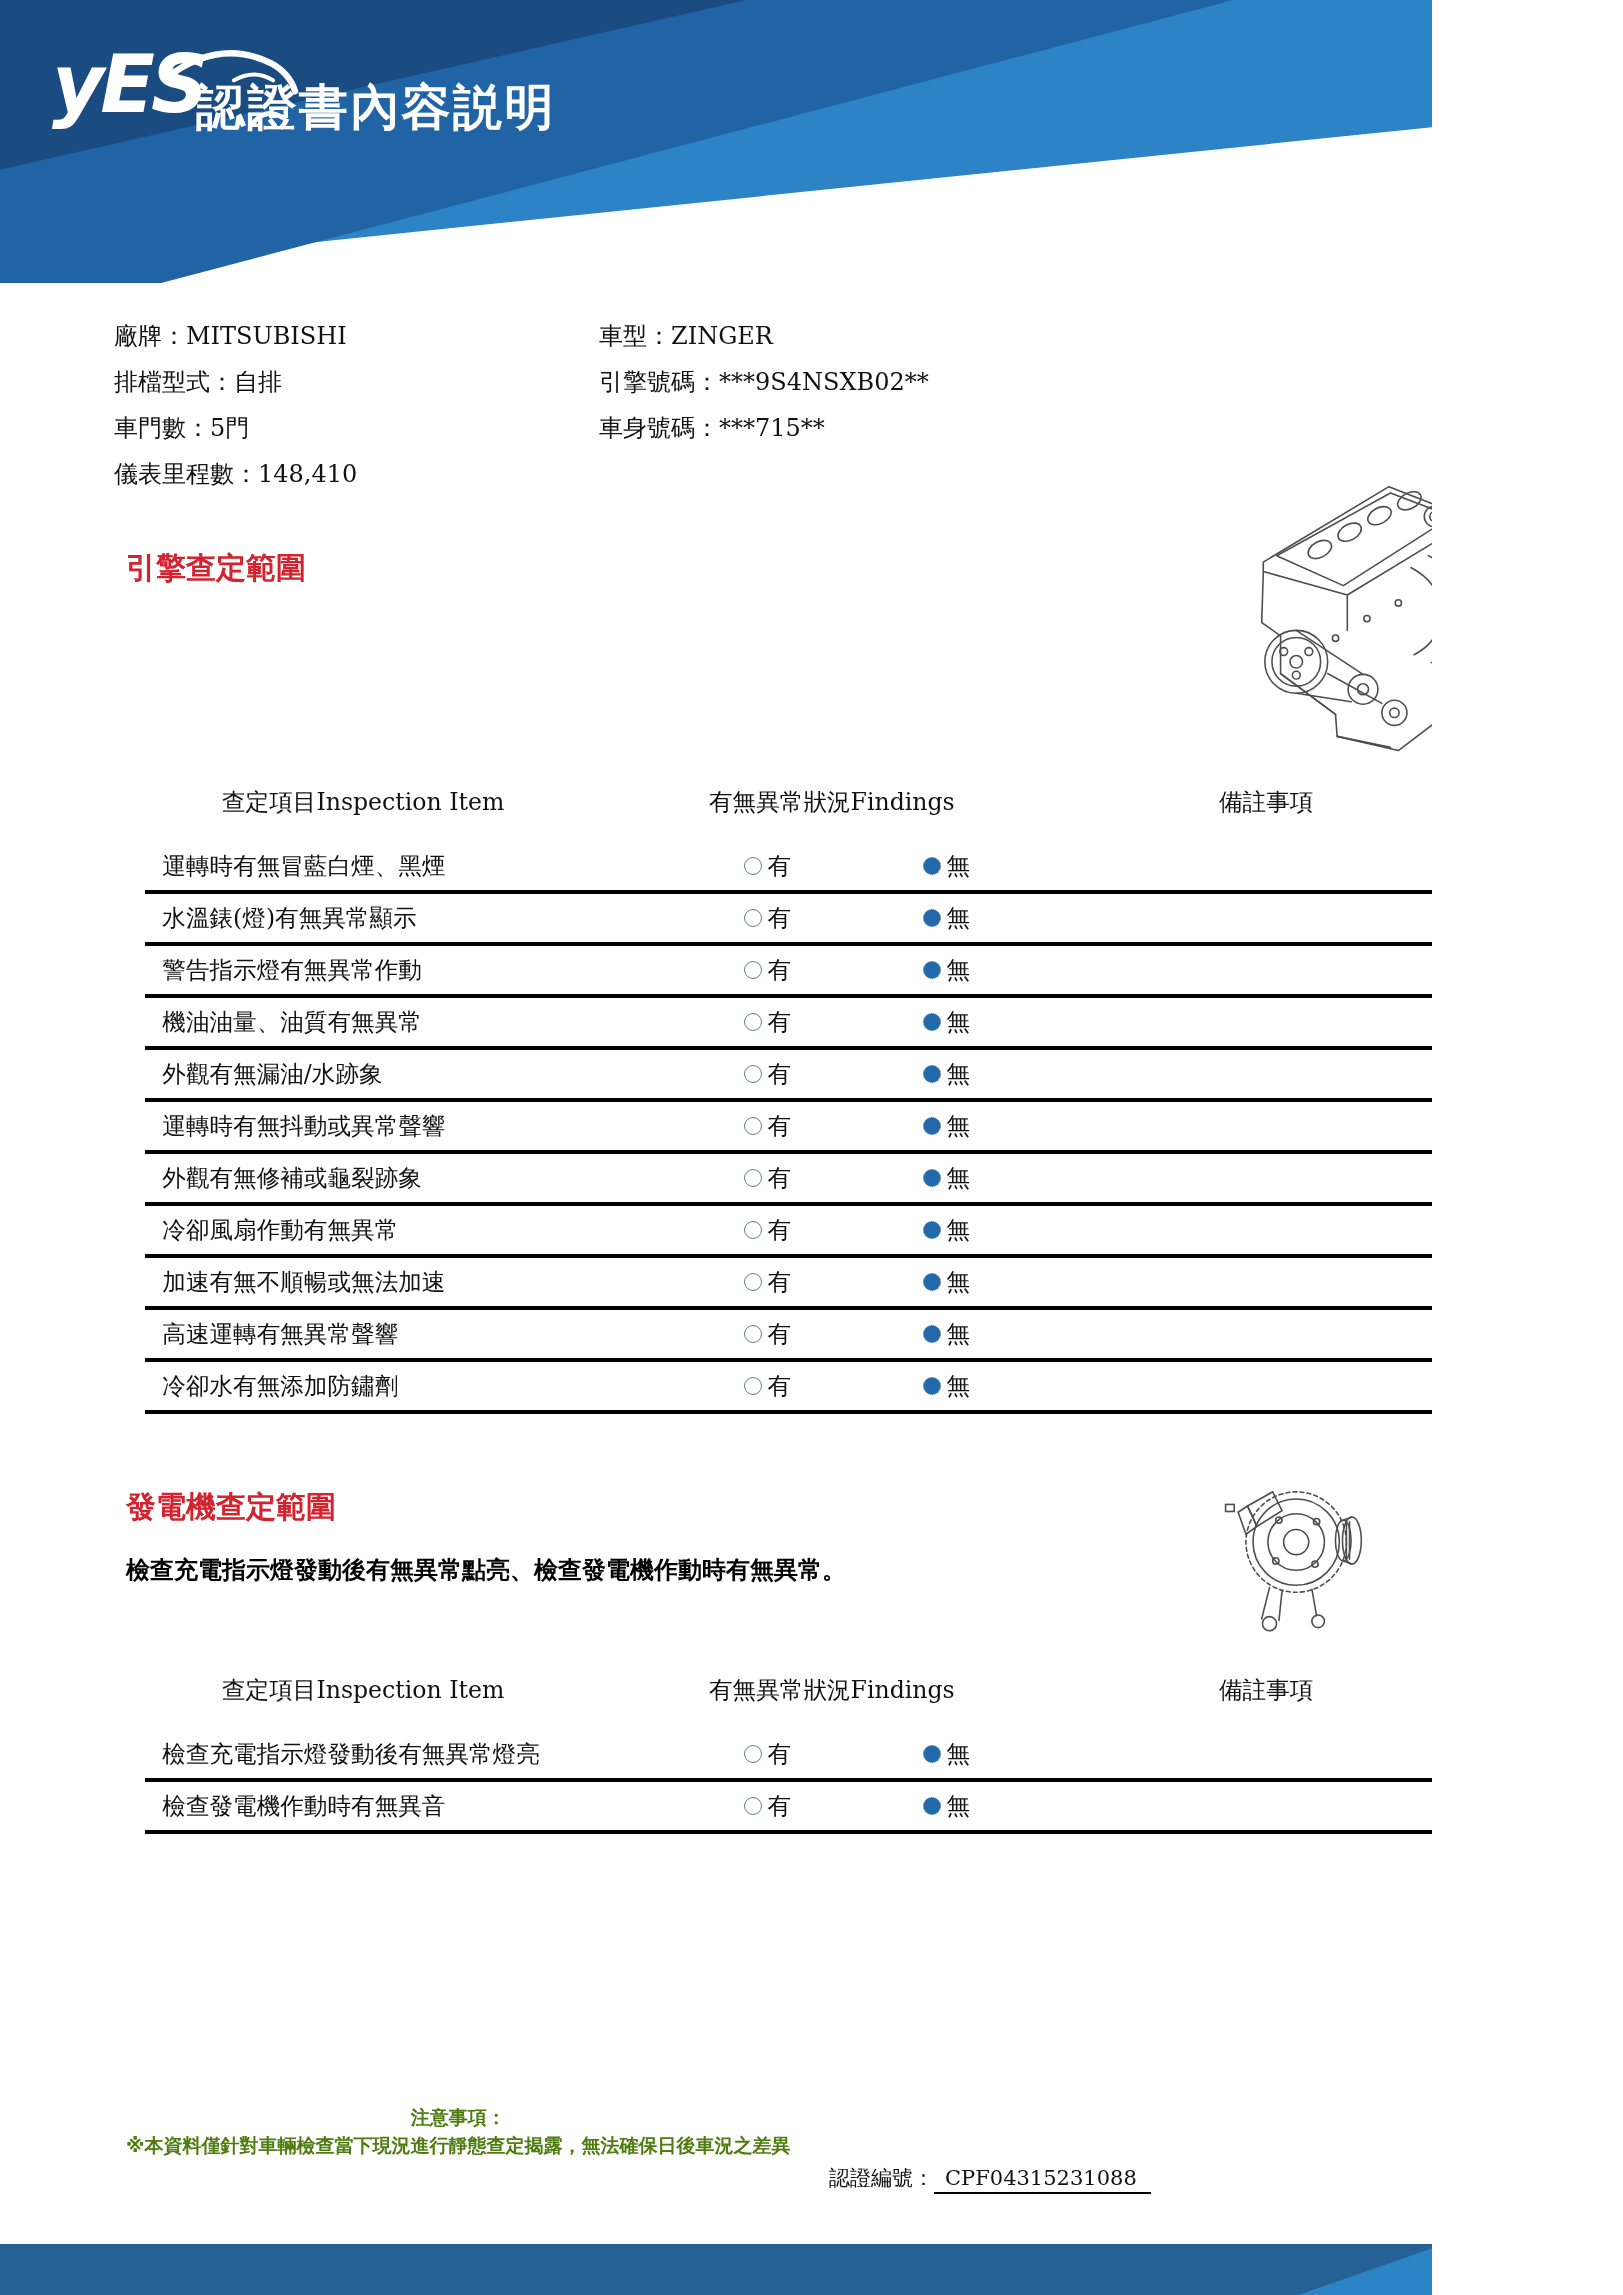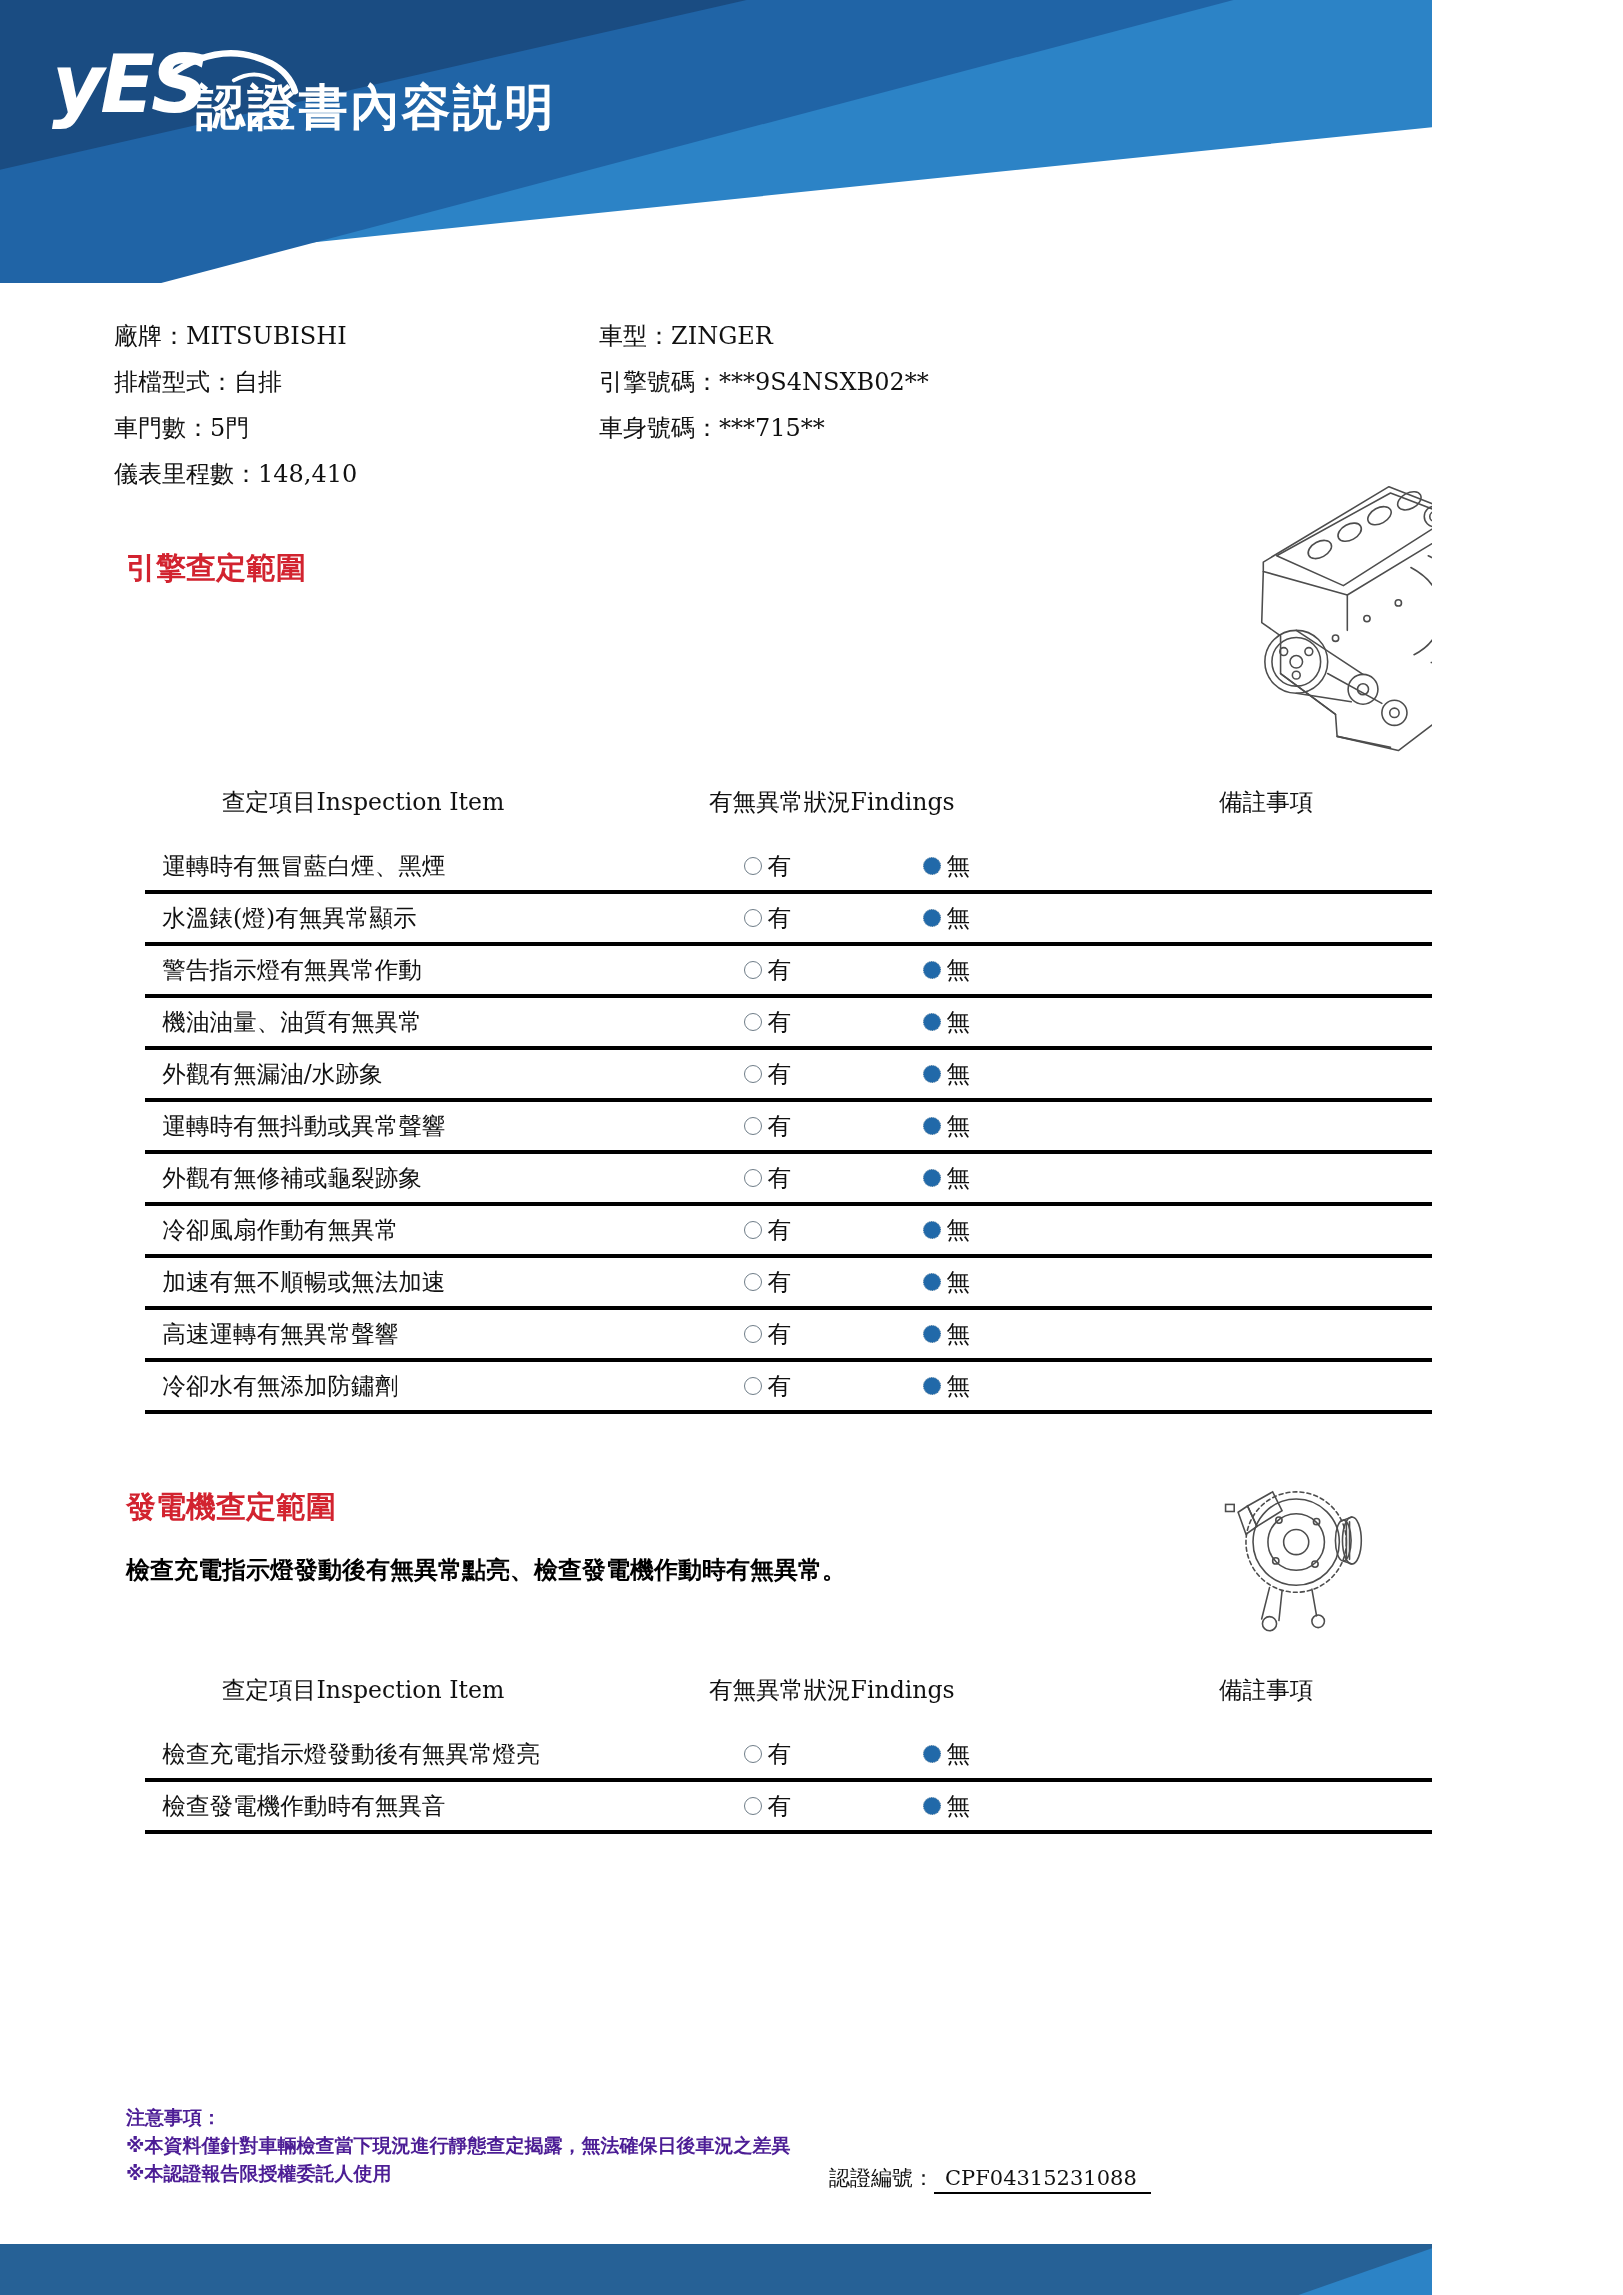--- a/index.html
+++ b/index.html
@@ -44,21 +44,21 @@
          display:inline-block;margin-right:5.5px;box-sizing:border-box;}
   .radio.checked{background:#2169a9;border:1.6px dotted #a3b2bd;}
   .rlabel{white-space:nowrap;}
 
   
   .engine-art{position:absolute;left:1202px;top:438px;width:377px;height:318px;}
   .alt-art{position:absolute;left:1224px;top:1465px;width:153px;height:173px;}
 
   
   .notes{position:absolute;left:126px;top:2103px;font-family:"DejaVu Sans","Liberation Sans",sans-serif;
-         font-weight:700;font-size:19px;line-height:28px;color:#4c1d95;white-space:nowrap;}
+         font-weight:700;font-size:19px;line-height:28px;color:#4d7c0f;white-space:nowrap;text-align:center;}
   .cert{position:absolute;left:829px;top:2164px;font-size:21px;white-space:nowrap;}
   .cert .num{border-bottom:2.4px solid #000;padding:0 14px 2.4px 11px;}
   .pagenum{position:absolute;left:1553px;top:2172px;font-family:"DejaVu Sans","Liberation Sans",sans-serif;
            font-size:31px;color:#000;}
   .footer-bar{position:absolute;left:0;bottom:0;width:1623px;height:51px;background:#2c83c6;}
   .f-dark{position:absolute;inset:0;background:#266196;clip-path:polygon(0 0,89% 0,80% 100%,0 100%);}
 </style>
 </head>
 <body>
 
@@ -328,21 +328,20 @@
             <span class="radio checked"></span>
             <span class="rlabel">無</span>
           </span>
       </div>
     </div>
   </div>
 
   <div class="notes">
     <div>注意事項：</div>
     <div>※本資料僅針對車輛檢查當下現況進行靜態查定揭露，無法確保日後車況之差異</div>
-    <div>※本認證報告限授權委託人使用</div>
   </div>
 
   <div class="cert">
     <span>認證編號：</span><span class="num">CPF04315231088</span>
   </div>
 
   <div class="pagenum">5</div>
 
   <div class="footer-bar">
     <div class="f-dark"></div>

